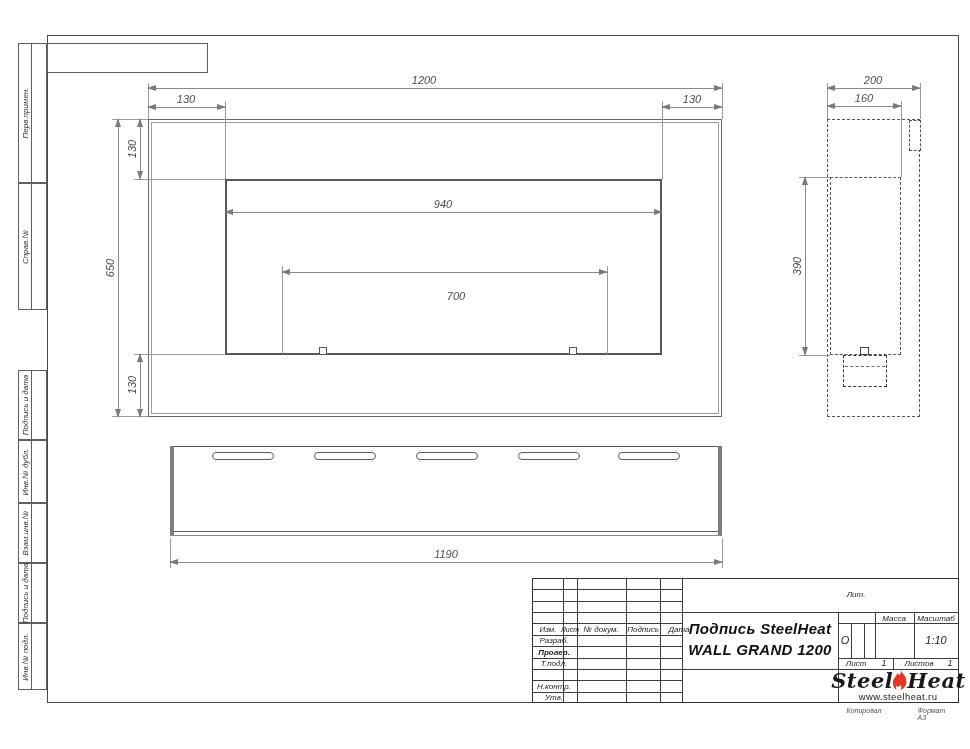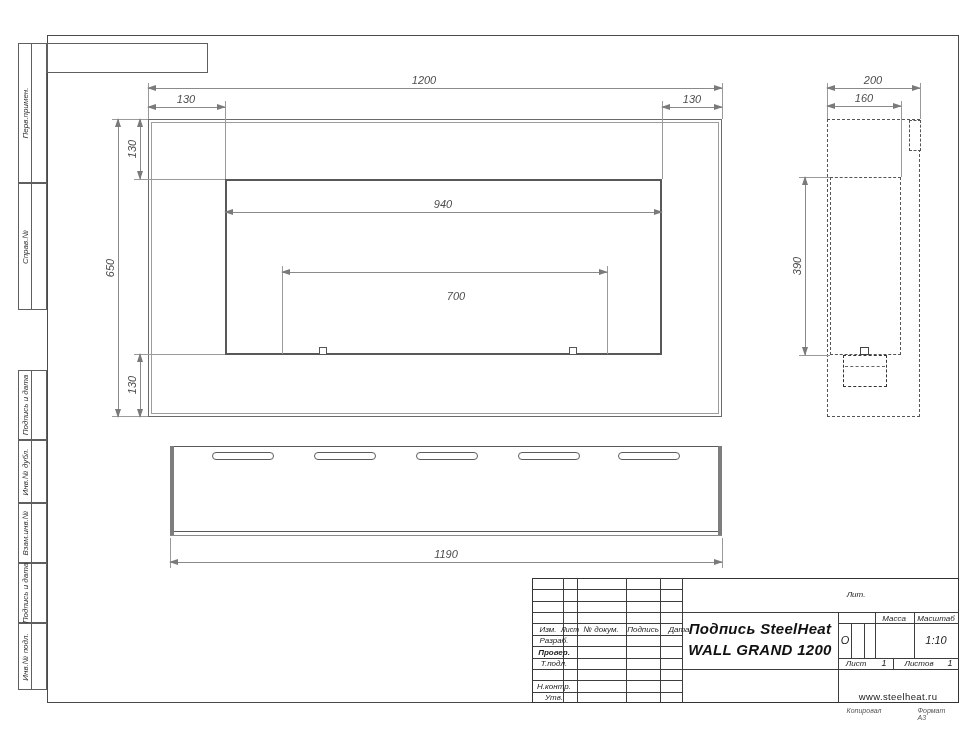--- a/index.html
+++ b/index.html
@@ -200,18 +200,27 @@
   <span class="tbl" style="left:856px;top:594px;">Лит.</span>
   <span class="tbl" style="left:894px;top:618px;">Масса</span>
   <span class="tbl" style="left:936px;top:618px;">Масштаб</span>
   <span class="tbl big" style="left:845px;top:640px;">О</span>
   <span class="tbl big" style="left:936px;top:640px;">1:10</span>
   <span class="tbl" style="left:856px;top:663px;">Лист</span>
   <span class="tbl" style="left:884px;top:663px;font-size:9px;">1</span>
   <span class="tbl" style="left:919px;top:663px;">Листов</span>
   <span class="tbl" style="left:950px;top:663px;font-size:9px;">1</span>
 
+  <div class="logo-wrap" style="left:838px;top:667px;width:121px;height:26px;">
+    <span class="logo-word">Steel</span>
+    <span class="abs" style="position:static;margin:0 -2px;display:flex;">
+      <svg width="18" height="22" viewBox="0 0 24 28">
+        <path d="M13.5 1 C14.5 5.5 20.5 8.5 20.5 15.5 C20.5 21.5 17 26 12.5 27 C14 24.5 14 22.5 12.8 20.8 C11.5 23.5 8.5 23.8 7.3 21.8 C6.2 23.4 6.5 25.2 7.8 27 C4 25.5 2.5 21.5 2.5 17.5 C2.5 11.5 7.5 9.5 8.5 4.5 C9.8 7.2 11.8 8 12.6 6 C13.2 4.5 12.8 2.8 13.5 1 Z" fill="#e8351d"></path>
+      </svg>
+    </span>
+    <span class="logo-word">Heat</span>
+  </div>
   <span class="logo-url" style="left:898px;top:691px;">www.steelheat.ru</span>
 
   <span class="under-frame" style="left:864px;top:707px;">Копировал</span>
   <span class="under-frame" style="left:935px;top:707px;">Формат А3</span>
 
 </div>
 
 </body></html>

